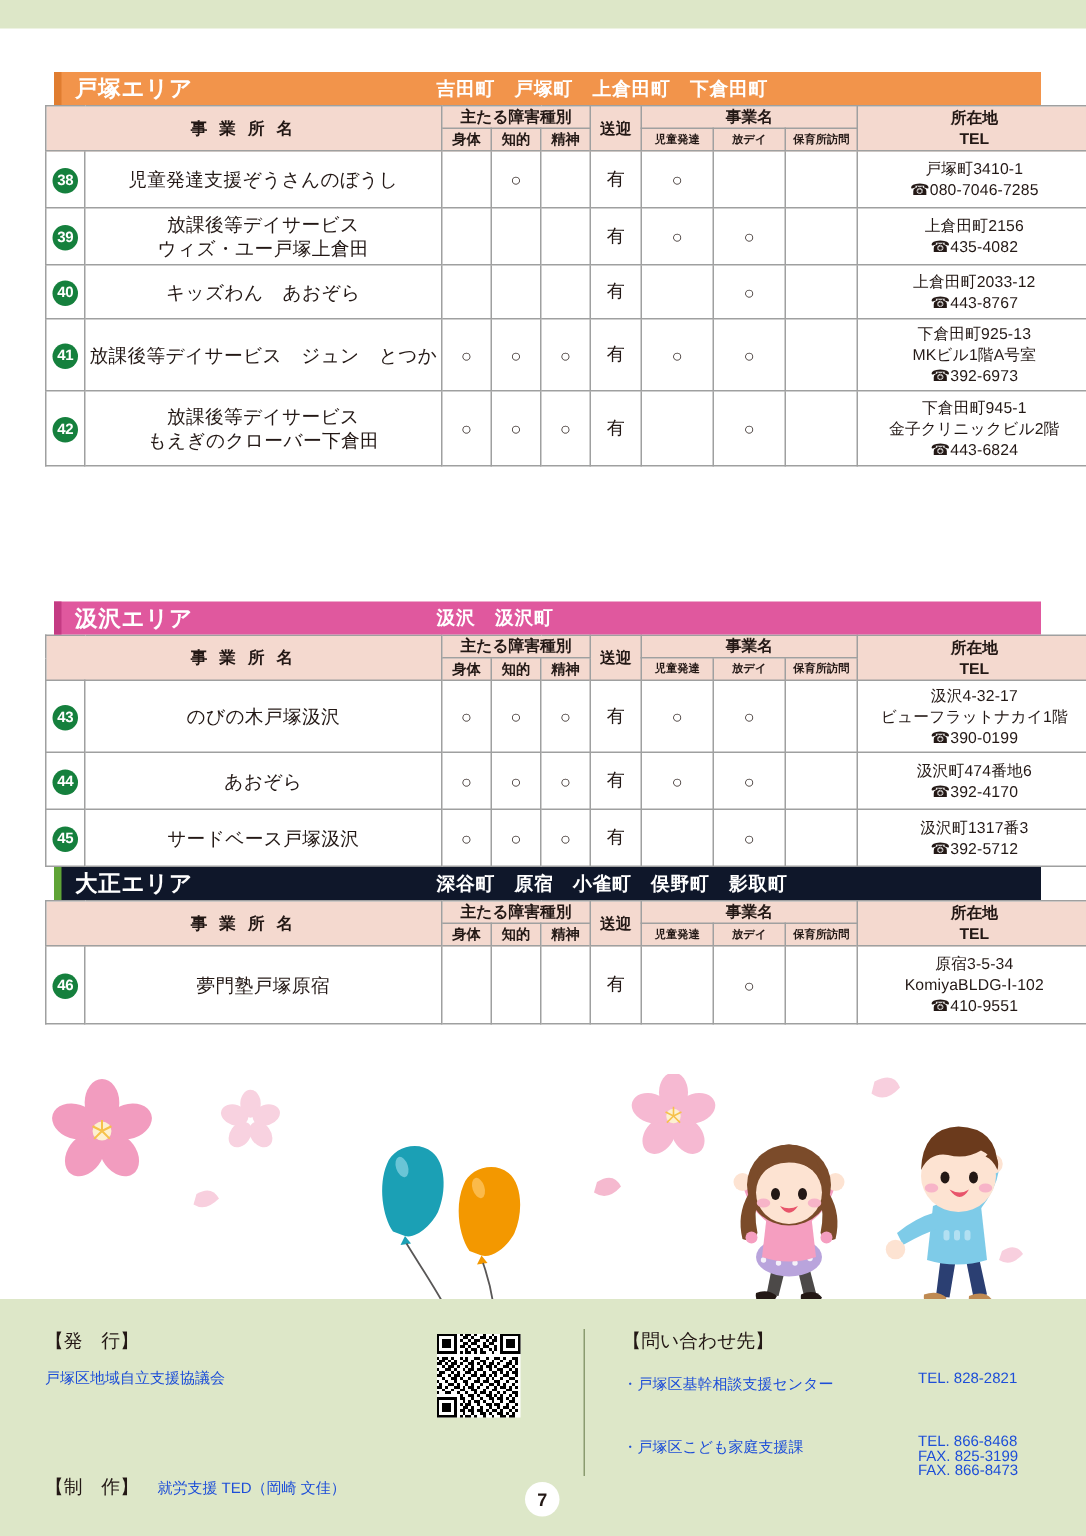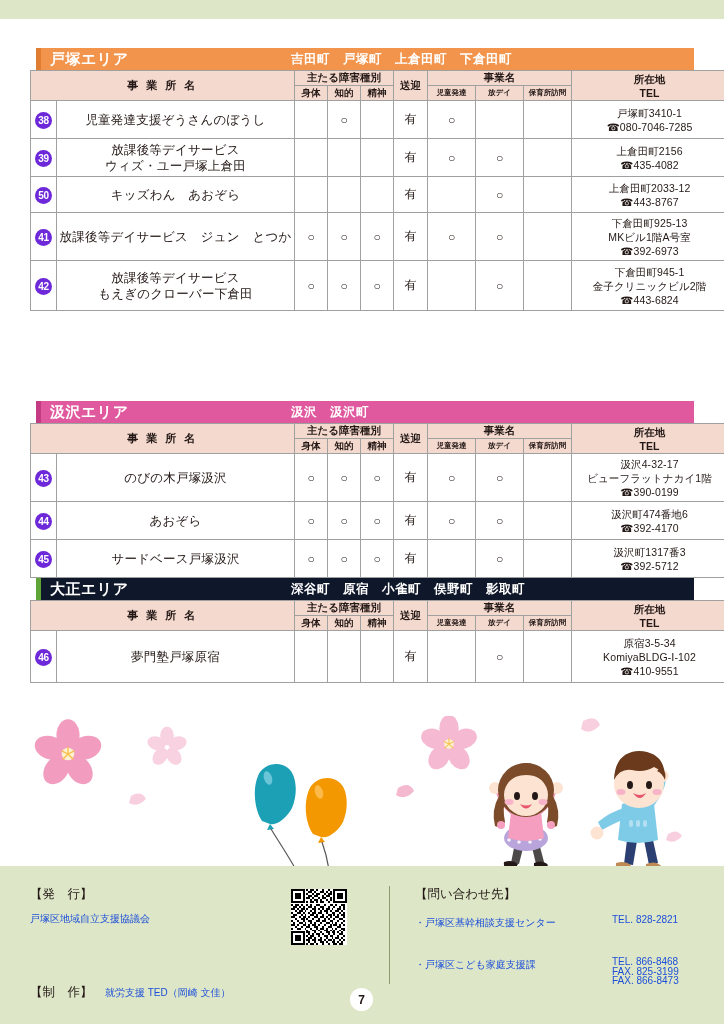--- a/index.html
+++ b/index.html
@@ -125,21 +125,21 @@
   td.cell-num {
     border-right: 1px solid #9fa0a0;
     position: relative;
   }
   .badge {
     display: inline-flex;
     align-items: center;
     justify-content: center;
     width: 17px; height: 17px;
     border-radius: 50%;
-    background: #6d28d9;
+    background: #15803d;
     color: #ffffff;
     font-size: 10px;
     font-weight: bold;
     line-height: 1;
     letter-spacing: -0.3px;
   }
   td.cell-name {
     text-align: left;
     padding-left: 12px;
     font-size: 12.5px;
@@ -295,21 +295,21 @@
           <td class="cell-mark">有</td>
           <td class="cell-mark">○</td>
           <td class="cell-mark">○</td>
           <td class="cell-mark"></td>
           <td class="cell-addr">
             <div>上倉田町2156</div>
             <div>☎435-4082</div>
           </td>
         </tr>
         <tr style="height:36px">
-          <td class="cell-num"><span class="badge">50</span></td>
+          <td class="cell-num"><span class="badge">40</span></td>
           <td class="cell-name" style="white-space:pre-line">キッズわん　あおぞら</td>
           <td class="cell-mark"></td>
           <td class="cell-mark"></td>
           <td class="cell-mark"></td>
           <td class="cell-mark">有</td>
           <td class="cell-mark"></td>
           <td class="cell-mark">○</td>
           <td class="cell-mark"></td>
           <td class="cell-addr">
             <div>上倉田町2033-12</div>

